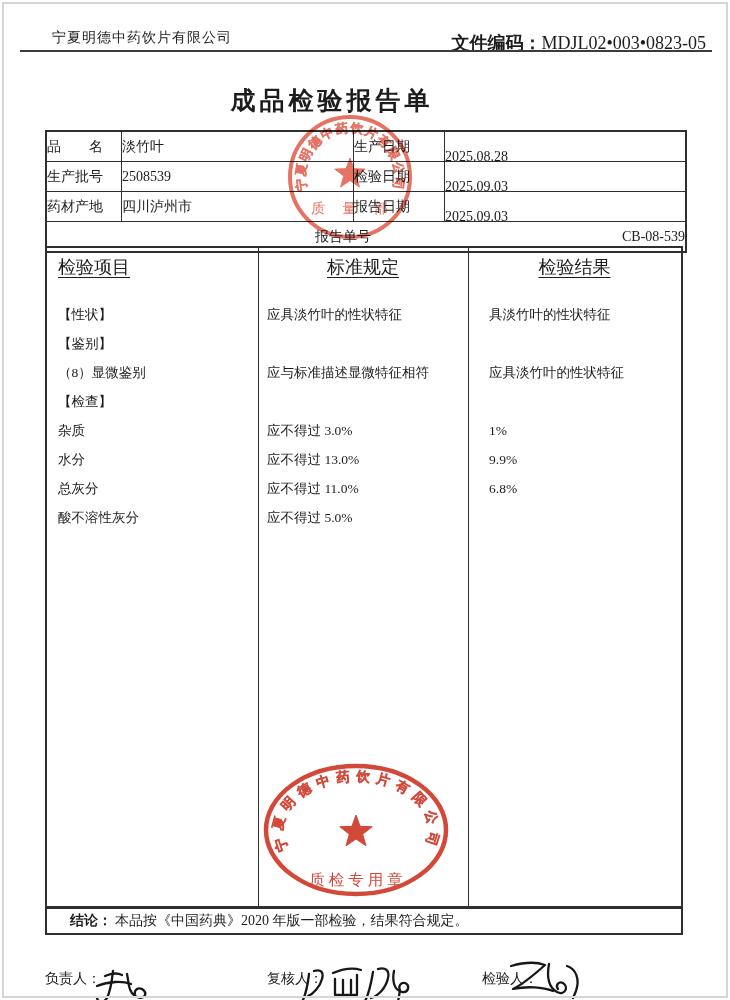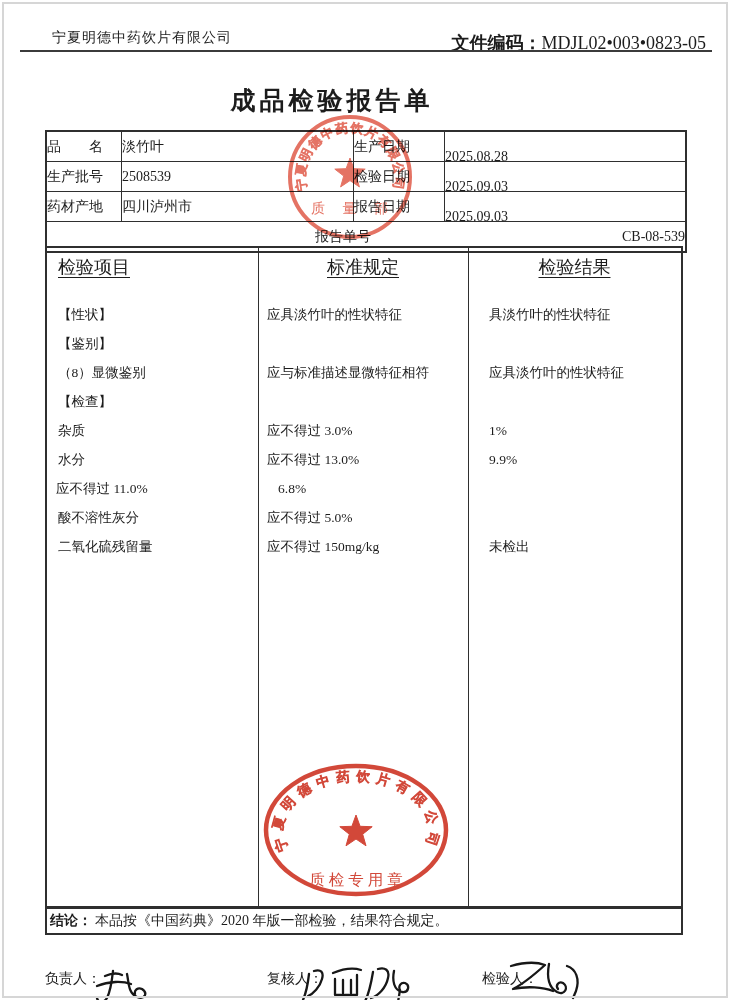--- a/index.html
+++ b/index.html
@@ -43,21 +43,21 @@
   .mh3 { left:421px; right:0; text-align:center; }
   .mt-body { position:absolute; left:0; right:0; top:52px; }
   .trow { display:flex; height:29px; align-items:center; }
   .t1 { width:211px; padding-left:11px; box-sizing:border-box; }
   .t2 { width:210px; padding-left:9px; box-sizing:border-box; }
   .t3 { flex:1; padding-left:21px; box-sizing:border-box; }
 
   
   .conclusion { position:absolute; left:45px; top:908px; width:638px; height:27px;
                 border:2px solid #2f2f2f; border-top-width:1px; box-sizing:border-box;
-                display:flex; align-items:center; padding-left:3px; font-size:14px; }
+                display:flex; align-items:center; padding-left:23px; font-size:14px; }
   .conclusion .lbl { font-weight:bold; margin-right:3px; }
   .sigrow { position:absolute; left:45px; top:948px; width:660px; height:52px; font-size:14px;margin-top:22px; }
   .sig-label { position:absolute; top:0; }
   .sl1 { left:0; } .sl2 { left:222px; } .sl3 { left:437px; }
   .sig-svg { position:absolute; }
   .sg1 { left:40px; top:-8px; }
   .sg2 { left:252px; top:-12px; }
   .sg3 { left:452px; top:-14px; }
   .sig-svg path { fill:none; stroke:#171717; stroke-width:2.3; stroke-linecap:round; stroke-linejoin:round; }
 
@@ -139,31 +139,27 @@
       <div class="t1">杂质</div>
       <div class="t2">应不得过 3.0%</div>
       <div class="t3">1%</div>
     </div>
     <div class="trow">
       <div class="t1">水分</div>
       <div class="t2">应不得过 13.0%</div>
       <div class="t3">9.9%</div>
     </div>
     <div class="trow">
+      <div class="t1">总灰分</div>
       <div class="t2">应不得过 11.0%</div>
       <div class="t3">6.8%</div>
     </div>
     <div class="trow">
       <div class="t1">酸不溶性灰分</div>
       <div class="t2">应不得过 5.0%</div>
-    </div>
-    <div class="trow">
-      <div class="t1">二氧化硫残留量</div>
-      <div class="t2">应不得过 150mg/kg</div>
-      <div class="t3">未检出</div>
     </div>
   </div>
 </div>
 
 <div class="conclusion">
   <span class="lbl">结论：</span>
   <span>本品按《中国药典》2020 年版一部检验，结果符合规定。</span>
 </div>
 
 <div class="sigrow">

